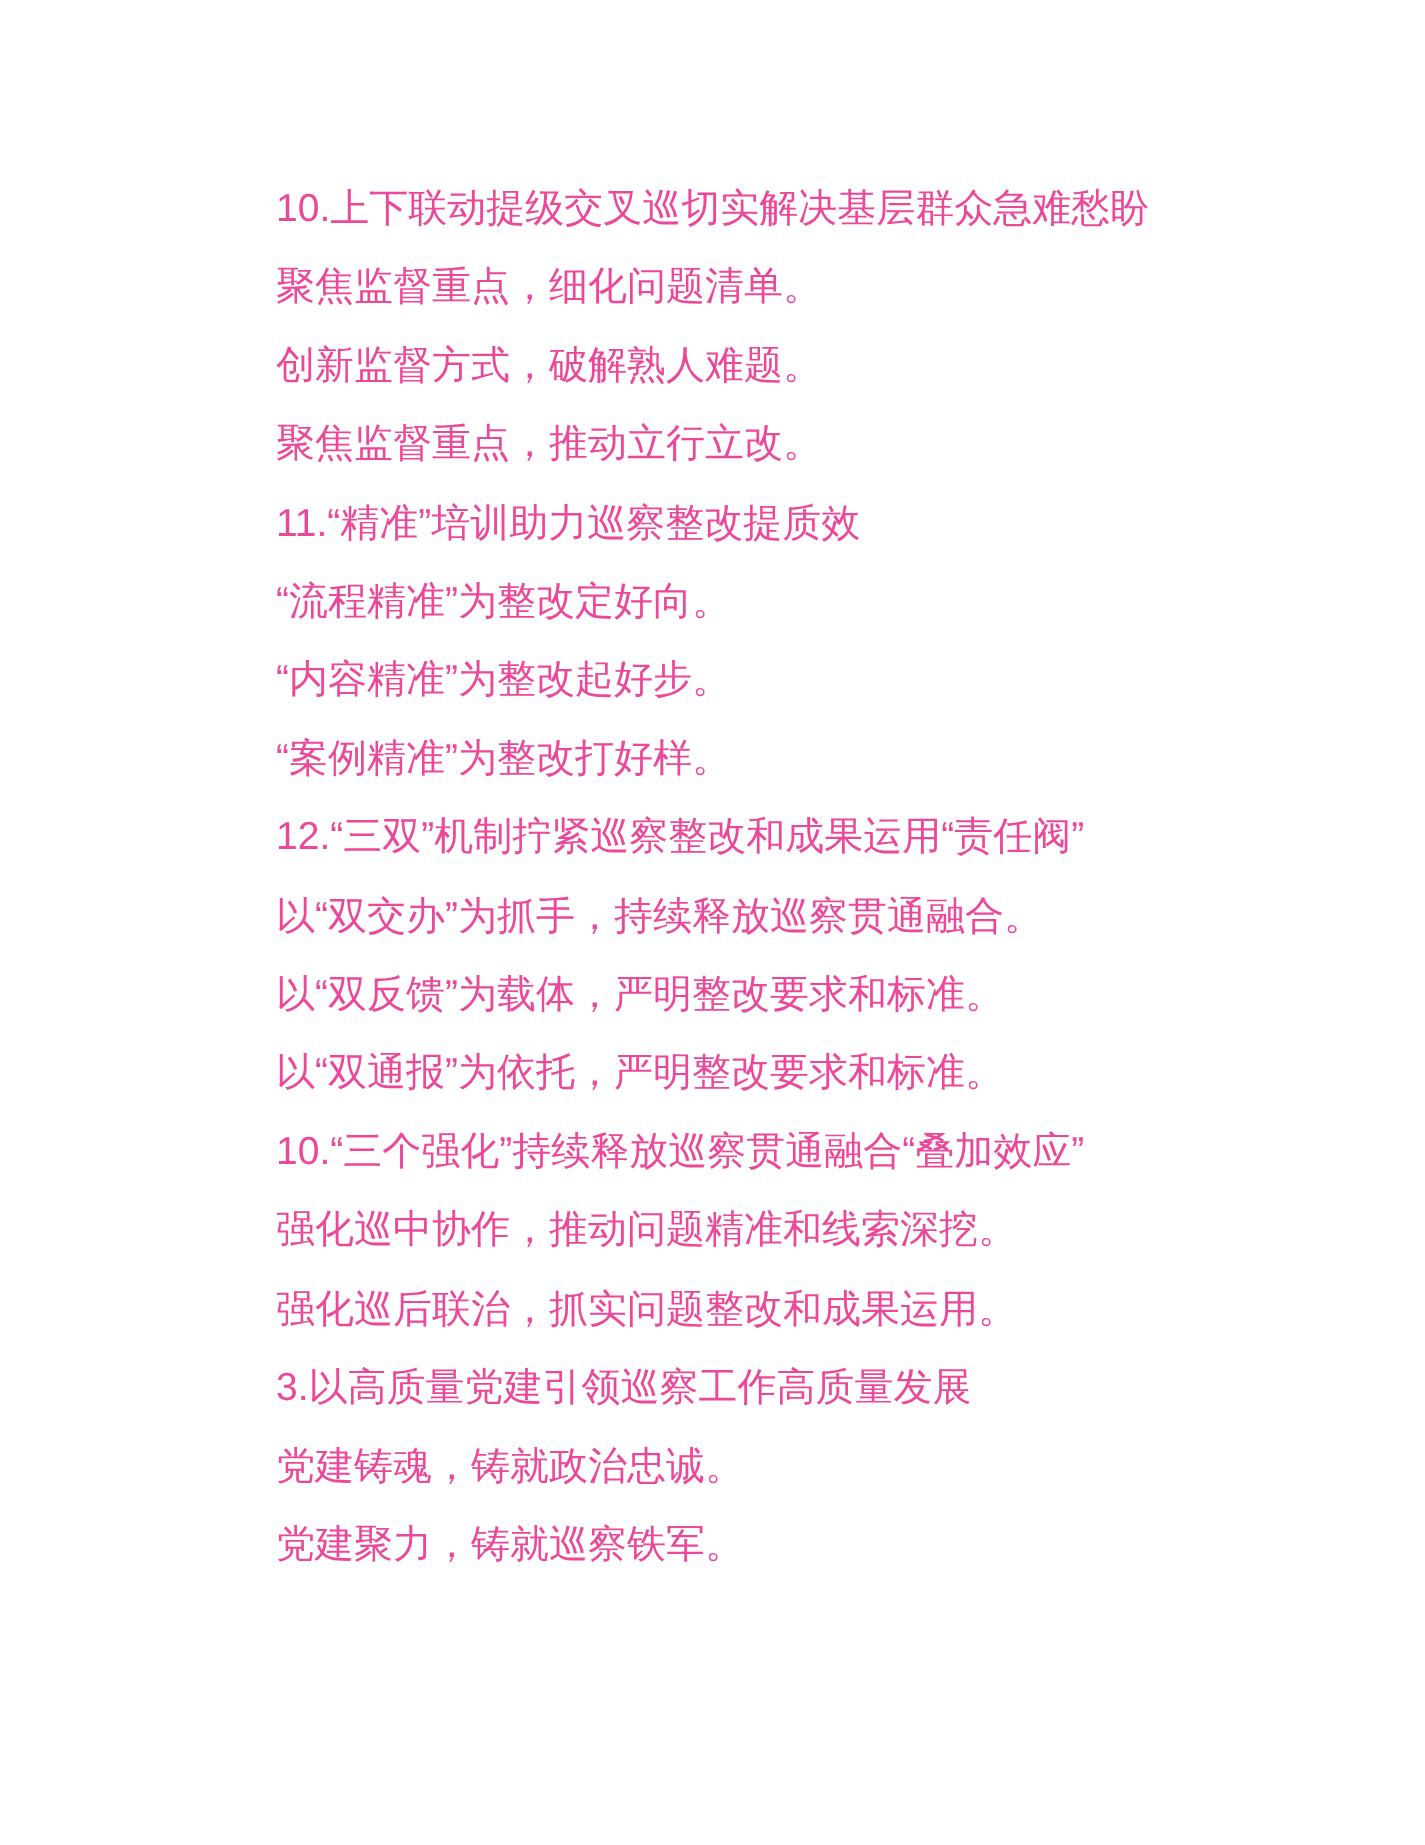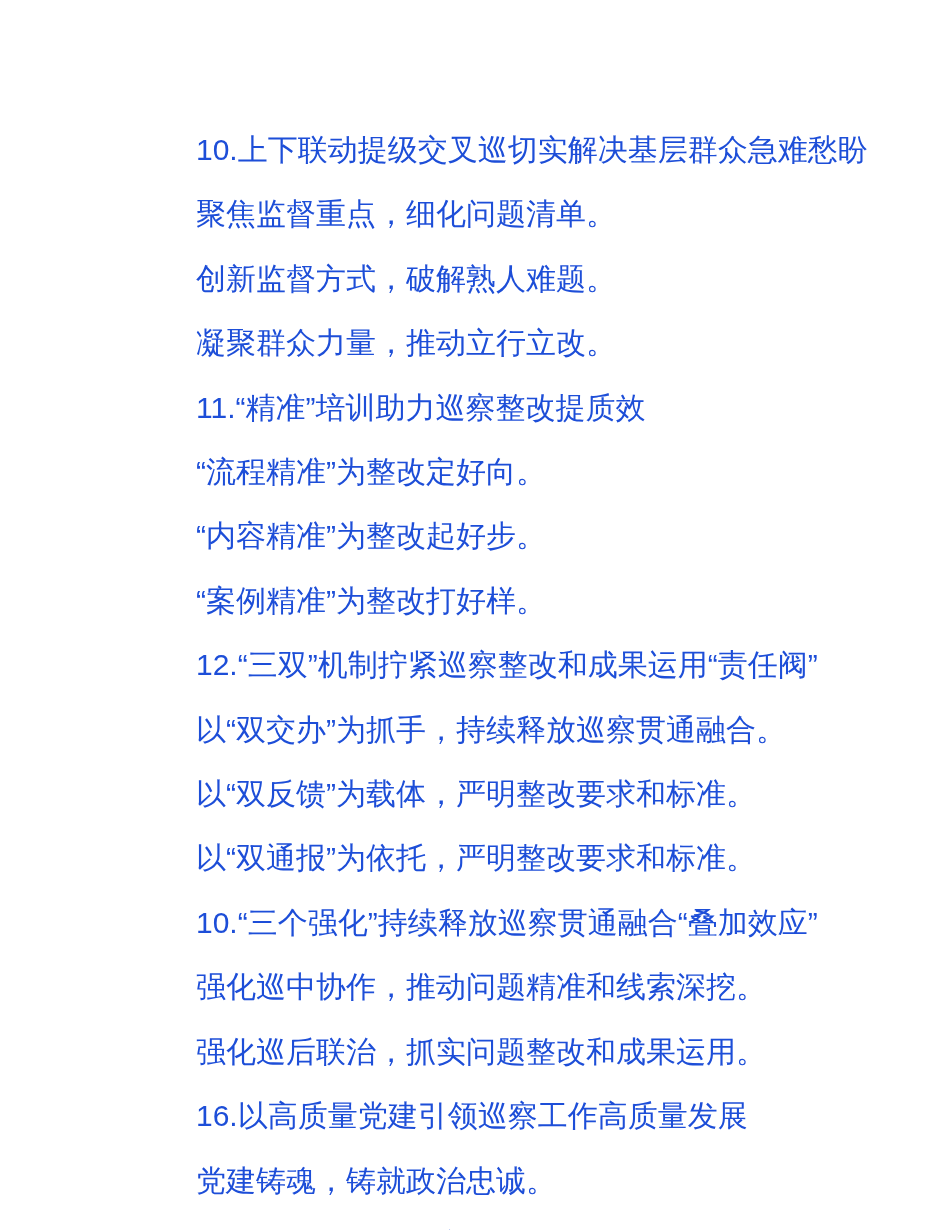--- a/index.html
+++ b/index.html
@@ -20,47 +20,47 @@
     height: 1230px;
     background: #ffffff;
   }
   .content {
     position: absolute;
     top: 112px;
     left: 184px;
     right: 30px;
   }
   .line {
-    margin: 12px;
+    margin: 0;
     padding: 0;
-    font-size: 30px;
+    font-size: 26px;
     line-height: 52.4px;
     font-weight: 400;
     white-space: nowrap;
     letter-spacing: 0px;
-    color: #1d4ed8;
+    color: #ec4899;
   }
 </style>
 </head>
 <body>
 
 <div class="page">
   <div class="content" id="doc-content">
       <p class="line">10.上下联动提级交叉巡切实解决基层群众急难愁盼</p>
       <p class="line">聚焦监督重点，细化问题清单。</p>
       <p class="line">创新监督方式，破解熟人难题。</p>
-      <p class="line">凝聚群众力量，推动立行立改。</p>
+      <p class="line">聚焦监督重点，推动立行立改。</p>
       <p class="line">11.“精准”培训助力巡察整改提质效</p>
       <p class="line">“流程精准”为整改定好向。</p>
       <p class="line">“内容精准”为整改起好步。</p>
       <p class="line">“案例精准”为整改打好样。</p>
       <p class="line">12.“三双”机制拧紧巡察整改和成果运用“责任阀”</p>
       <p class="line">以“双交办”为抓手，持续释放巡察贯通融合。</p>
       <p class="line">以“双反馈”为载体，严明整改要求和标准。</p>
       <p class="line">以“双通报”为依托，严明整改要求和标准。</p>
       <p class="line">10.“三个强化”持续释放巡察贯通融合“叠加效应”</p>
       <p class="line">强化巡中协作，推动问题精准和线索深挖。</p>
       <p class="line">强化巡后联治，抓实问题整改和成果运用。</p>
-      <p class="line">16.以高质量党建引领巡察工作高质量发展</p>
+      <p class="line">3.以高质量党建引领巡察工作高质量发展</p>
       <p class="line">党建铸魂，铸就政治忠诚。</p>
       <p class="line">党建聚力，铸就巡察铁军。</p>
     </div>
 </div>
 
 </body></html>

